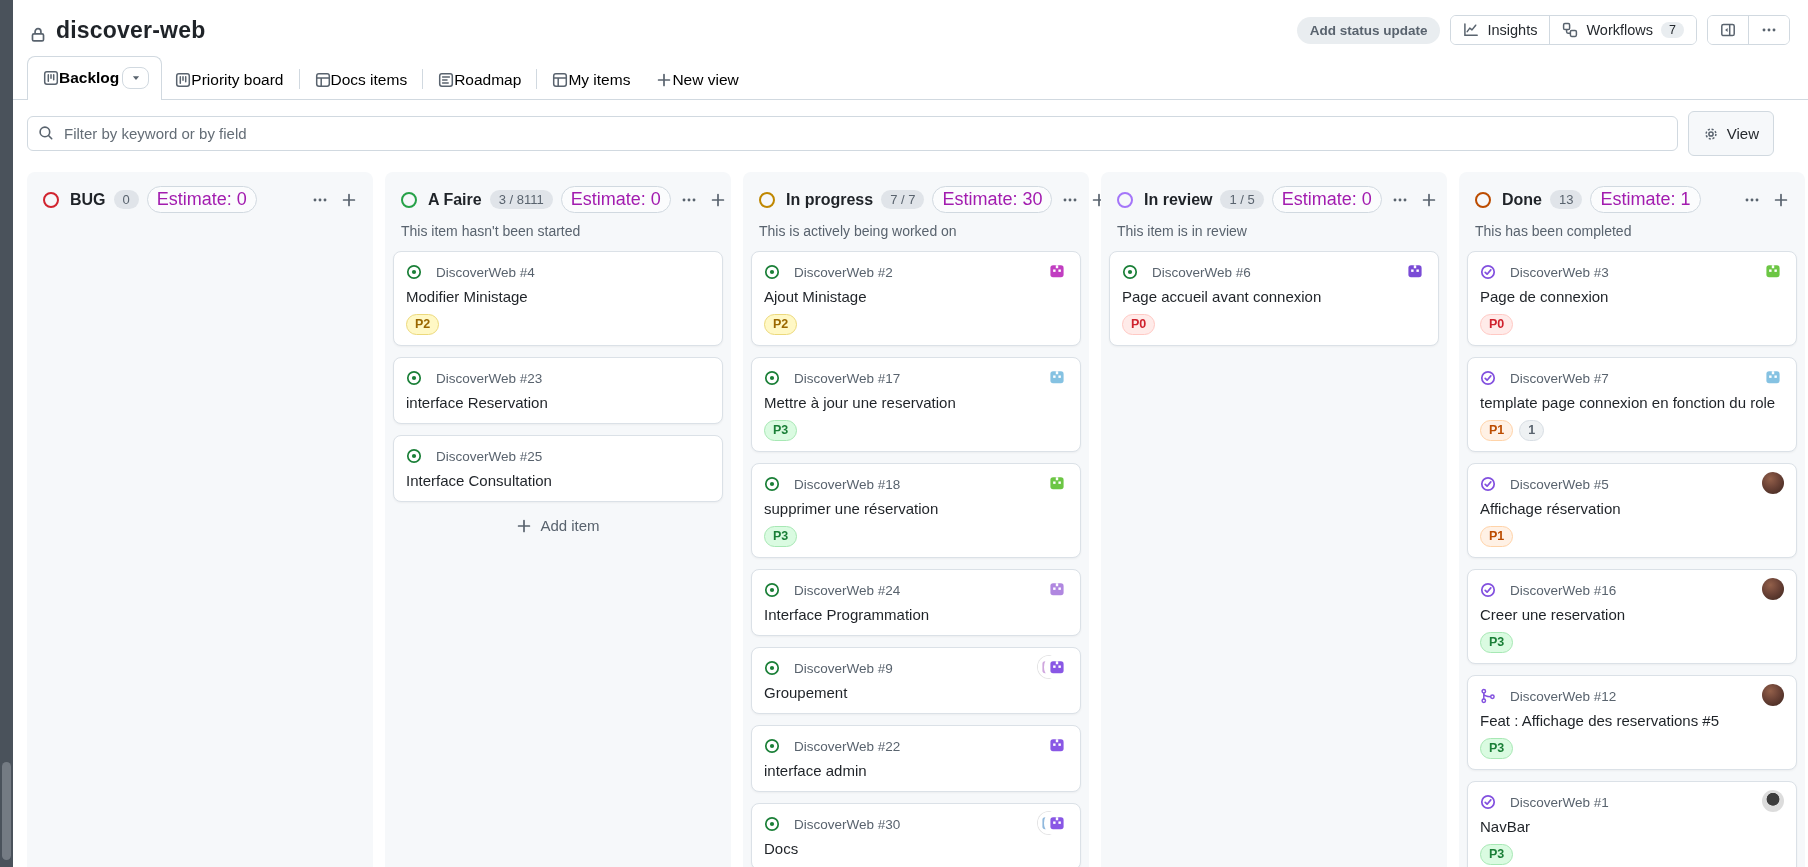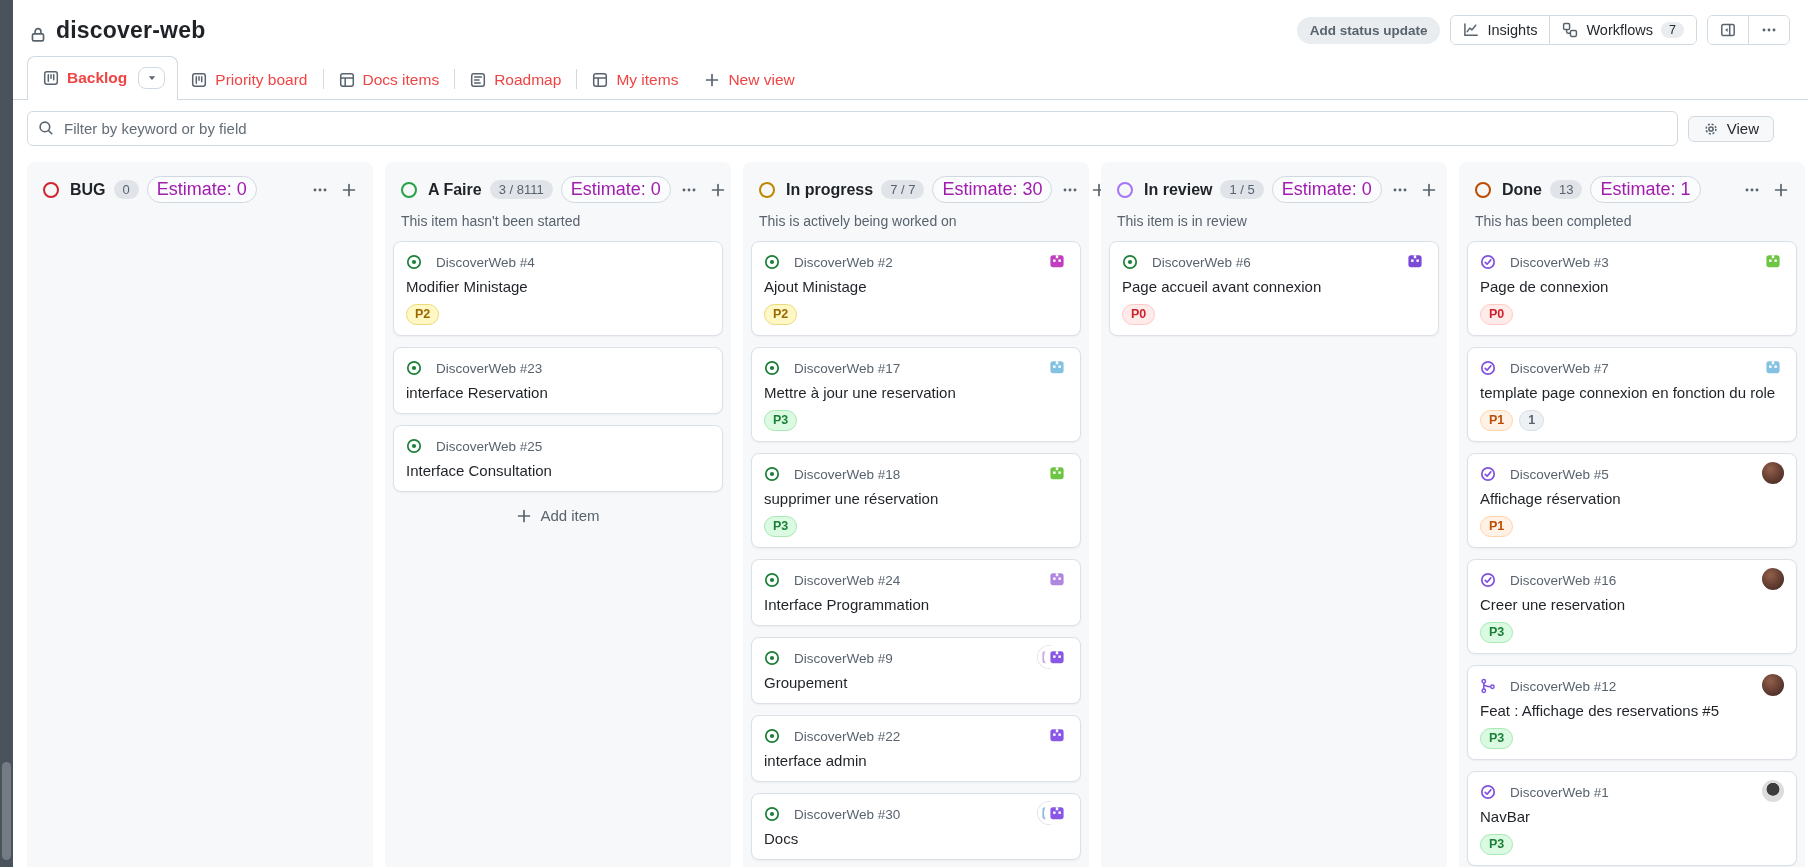--- a/index.html
+++ b/index.html
@@ -24,33 +24,33 @@
   .top-actions{display:flex;align-items:center;gap:10px}
   .pill-btn{background:#e9edf0;border:none;border-radius:999px;padding:6px 13px;font-size:13.5px;color:#59636e;font-weight:600}
   .btn-group{display:flex;border:1px solid #d1d9e0;border-radius:6px;background:#fff;overflow:hidden}
   .gbtn{display:flex;align-items:center;gap:8px;padding:6px 12px;font-size:14.5px;background:#fff;border:none;color:#25292e;font-weight:500}
   .gbtn + .gbtn{border-left:1px solid #d1d9e0}
   .gbtn .ic{color:#59636e;display:flex}
   .count-badge{background:#e9edf0;border-radius:999px;padding:1px 8px;font-size:12.5px;color:#25292e;font-weight:500}
 
   
   .tabbar{display:flex;align-items:flex-end;padding:6px 16px 0 14px;border-bottom:1px solid #d1d9e0}
-  .tab{display:flex;align-items:center;gap:8px;padding:10px 13px;font-size:15.5px;color:#ef4444;background:transparent;border:none}
+  .tab{display:flex;align-items:center;padding:10px 13px;font-size:15.5px;color:#000000;background:transparent;border:none}
   .tab .ic{color:#59636e;display:flex}
   .tab.active{background:#fff;border:1px solid #d1d9e0;border-bottom:none;border-radius:8px 8px 0 0;font-weight:700;margin-bottom:-1px;padding:10px 12px 11px 15px}
   .tab-caret{display:flex;align-items:center;justify-content:center;width:25px;height:20px;border:1px solid #d1d9e0;border-radius:8px;background:#fff;color:#59636e;margin-left:3px;padding:0}
   .tab-divider{width:1px;height:20px;background:#d1d9e0;margin:0 2px 10px 2px;align-self:flex-end}
 
   
   .filter-row{display:flex;gap:10px;padding:11px 34px 0 14px;align-items:center}
   .search-box{flex:1;position:relative}
   .search-input{width:100%;box-sizing:border-box;height:35px;border:1px solid #d1d9e0;border-radius:6px;padding:0 10px 0 36px;font-size:15px;color:#1f2328;background:#fff;outline:none}
   .search-input::placeholder{color:#646d76}
   .search-ic{position:absolute;left:11px;top:9px;color:#59636e}
-  .view-btn{display:flex;align-items:center;gap:8px;height:26px;padding:0 14px;background:#f6f8fa;border:1px solid #d1d9e0;border-radius:6px;font-size:15px;color:#25292e;font-weight:500}
+  .view-btn{display:flex;align-items:center;gap:8px;height:45px;padding:0 14px;background:#f6f8fa;border:1px solid #d1d9e0;border-radius:6px;font-size:15px;color:#25292e;font-weight:500}
   .view-btn .ic{color:#59636e;display:flex}
 
   
   .board{display:flex;gap:12px;margin:16px 0 0 14px;align-items:flex-start}
   .column{width:346px;flex:0 0 346px;background:#f6f8fa;border-radius:8px;height:745px;box-sizing:border-box}
   .col-head{display:flex;align-items:center;gap:8px;padding:14px 14px 0 16px}
   .dot{width:12px;height:12px;border:2.5px solid;border-radius:50%;flex:none}
   .col-name{font-size:16px;font-weight:700;margin-left:3px;white-space:nowrap}
   .col-count{font-size:13px;color:#59636e;background:#e0e4e9;border-radius:999px;padding:2px 9px;font-weight:500;white-space:nowrap}
   .col-est{font-size:18px;color:#a21caf;border:1px solid #d1d9e0;border-radius:999px;padding:2px 9px;background:rgba(255,255,255,.55);white-space:nowrap}

